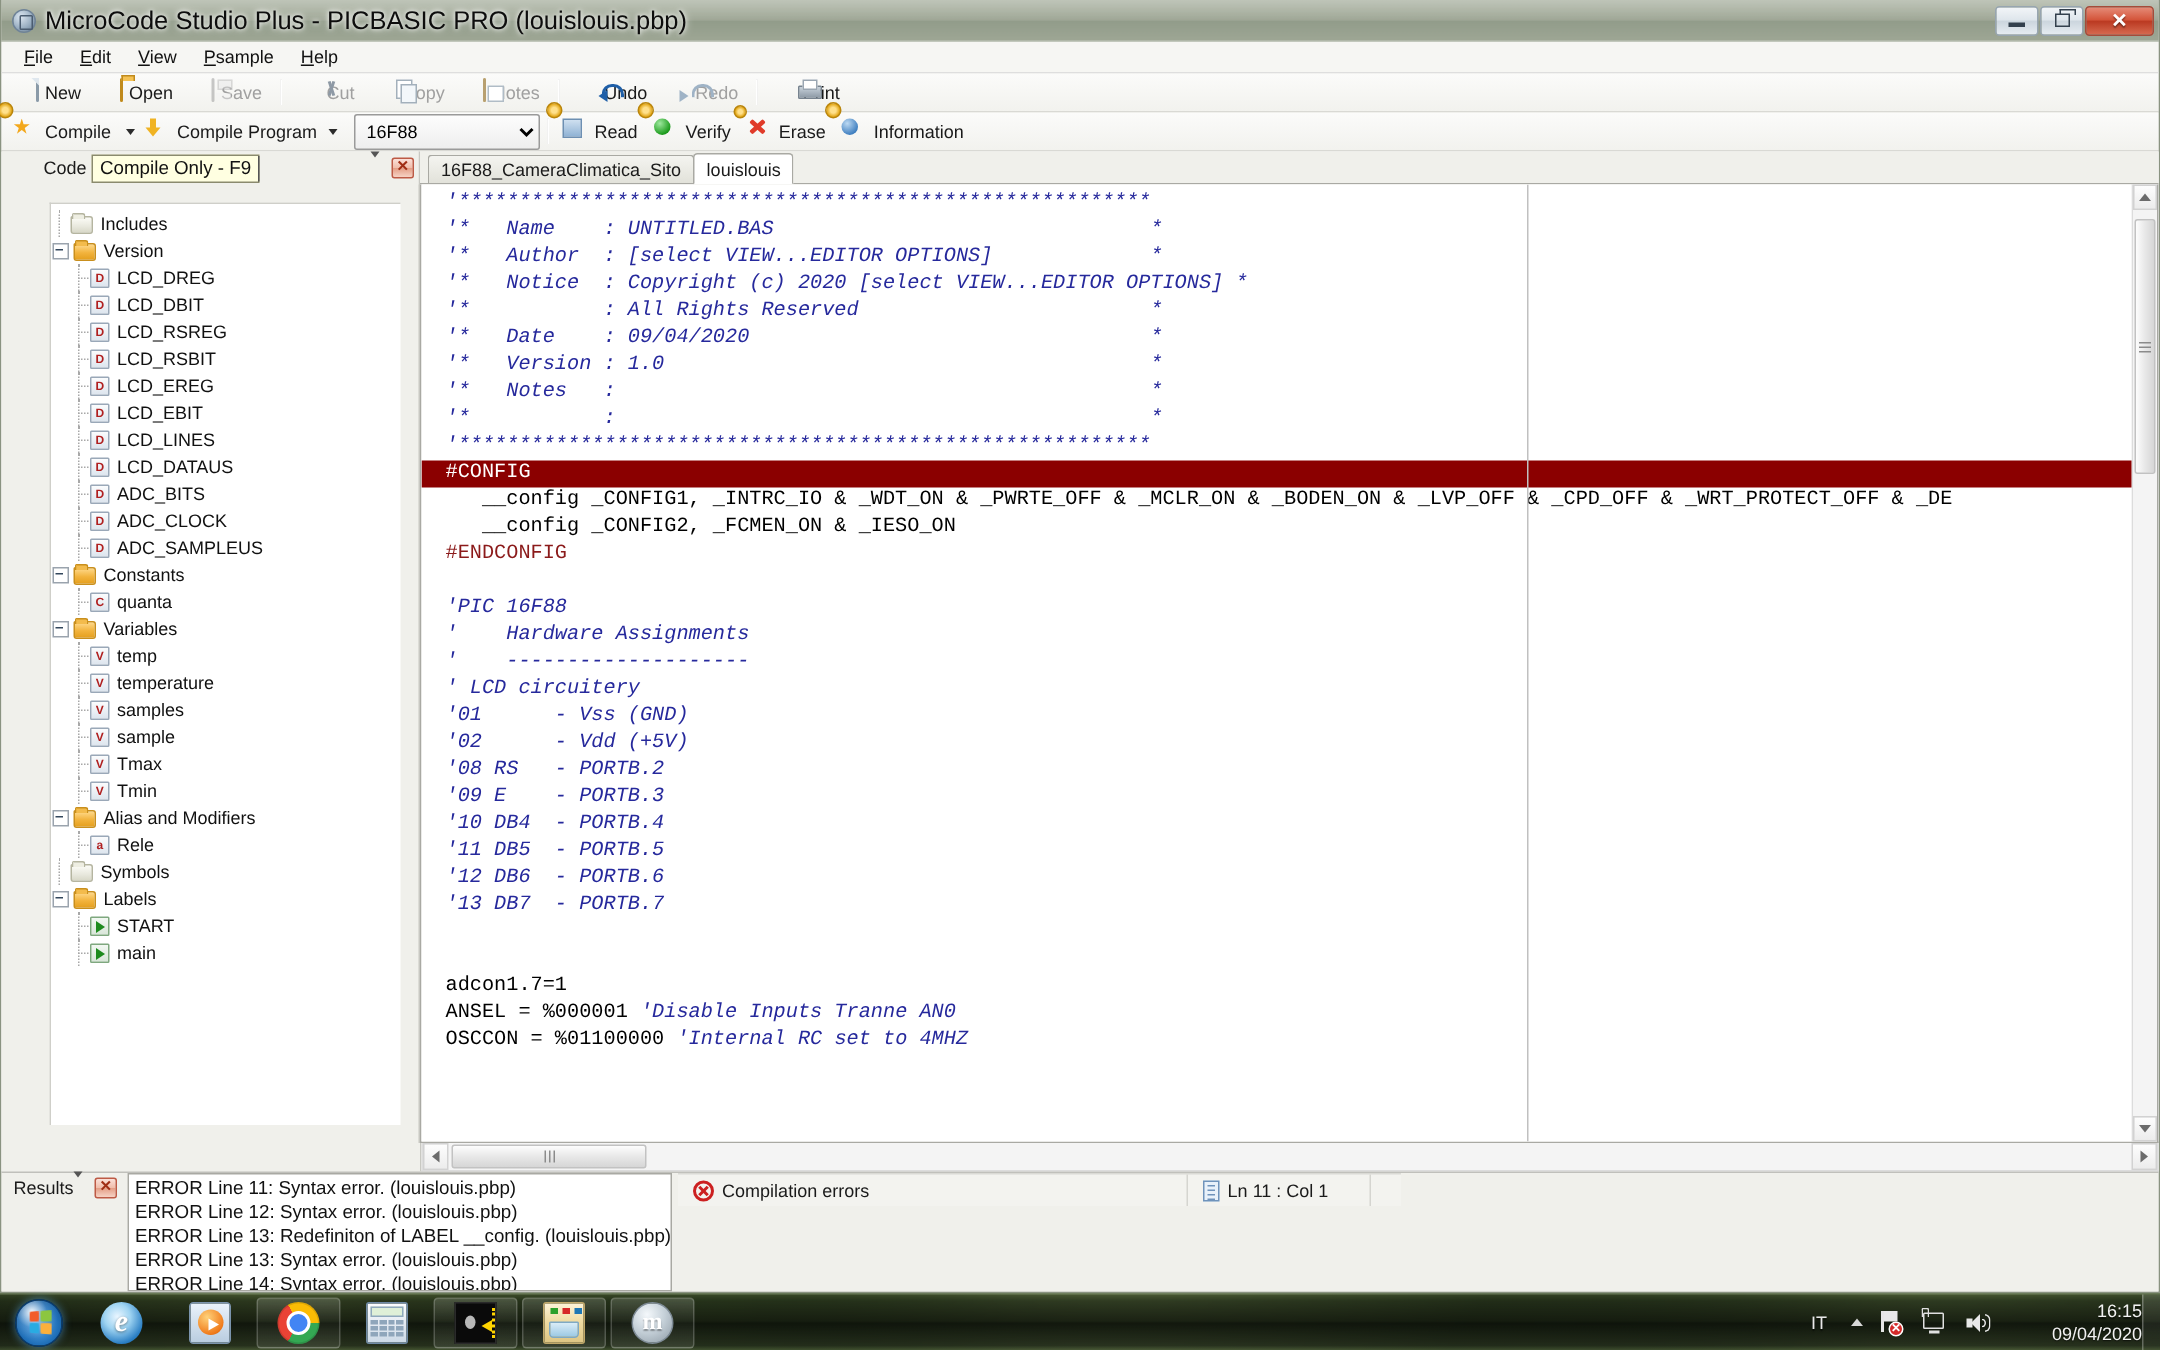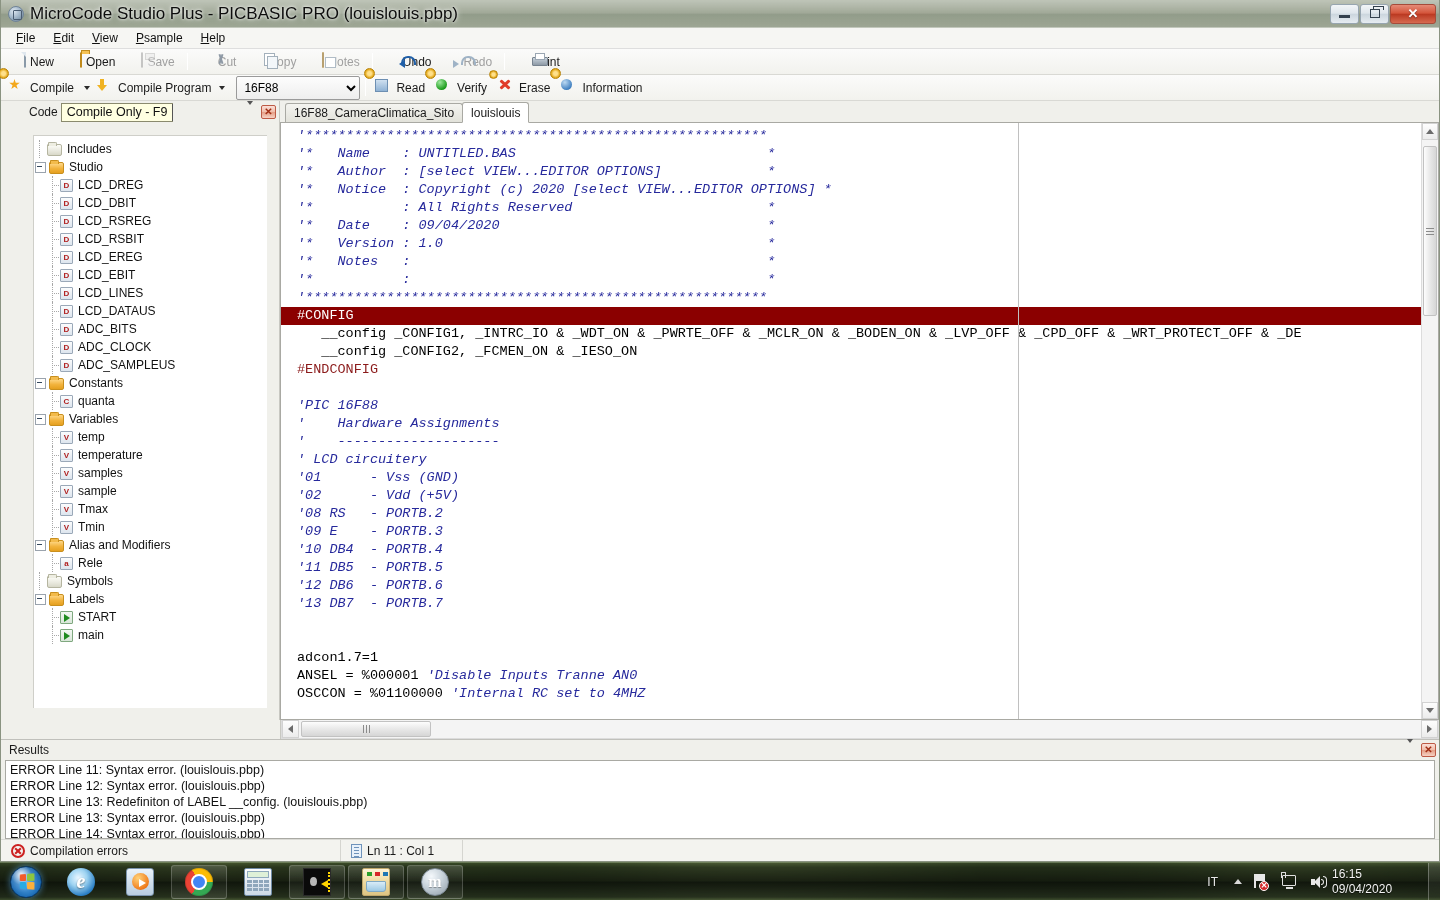--- a/index.html
+++ b/index.html
@@ -398,21 +398,21 @@
     position: absolute; top: 1px; bottom: 1px; left: 2px; width: 130px;
     background: linear-gradient(180deg,#fdfdfd,#e8e8e8 50%,#d6d6d6);
     border: 1px solid #c2c2c2; border-radius: 2px;
     display: flex; align-items: center; justify-content: center;
   }
   .hgrip { height: 8px; display: flex; gap: 2px; }
   .hgrip i { display: block; width: 1px; height: 8px; background: #8b8b8b; }
 
   
   #results {
-    flex: none; display: flex; flex-direction: column;
+    flex: none; display: flex; flex-direction: row;
     background: #f0f0eb;
     border-top: 1px solid #c0c0bb;
   }
   #results-header {
     height: 20px; flex: none;
     display: flex; align-items: center;
     padding: 0 3px 0 8px;
     font-size: 12px; color: #1a1a1a;
   }
   #results-header .spacer { flex: 1; }
@@ -654,21 +654,21 @@
     border-right:6px solid #e8e8e8;
   }
   .t-spk .w1, .t-spk .w2 {
     position:absolute; border: 1.5px solid #e8e8e8; border-left: none; border-radius: 0 8px 8px 0;
   }
   .t-spk .w1 { left: 10px; top: 3px; width: 3px; height: 6px; }
   .t-spk .w2 { left: 12px; top: 0px; width: 4px; height: 12px; }
 
   #clock {
     width: 96px; height: 100%;
-    display: flex; flex-direction: column; align-items: flex-start; justify-content: center;
+    display: flex; flex-direction: column; align-items: flex-end; justify-content: center;
     color: #f2f2f2; font-size: 12px; line-height: 15px;
     text-shadow: 0 1px 1px rgba(0,0,0,.65);
     cursor: pointer;
   }
   #show-desktop {
     width: 12px; height: 100%;
     border-left: 1px solid rgba(255,255,255,.28);
     background: linear-gradient(180deg, rgba(255,255,255,.12), rgba(255,255,255,.02));
     cursor: pointer;
   }
@@ -867,21 +867,21 @@
       </div>
       <div id="tree">
           <div class="tnode">
             <span class="dotline"></span>
             <span class="ico folder closed"></span>
             <span>Includes</span>
           </div>
           <div class="tnode">
             <span class="expander box"></span>
             <span class="ico folder"></span>
-            <span>Studio</span>
+            <span>Version</span>
           </div>
           <div class="tnode">
             <span style="width:13px"></span>
             <span class="dotline elbow"></span>
             <span class="ico badge">D</span>
             <span>LCD_DREG</span>
           </div>
           <div class="tnode">
             <span style="width:13px"></span>
             <span class="dotline elbow"></span>

